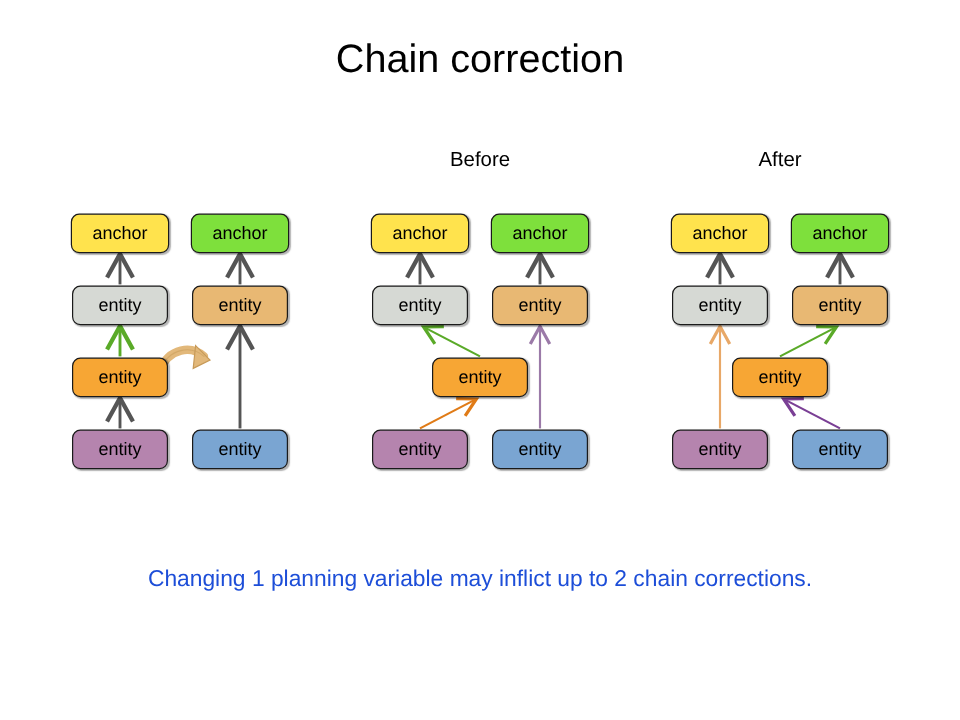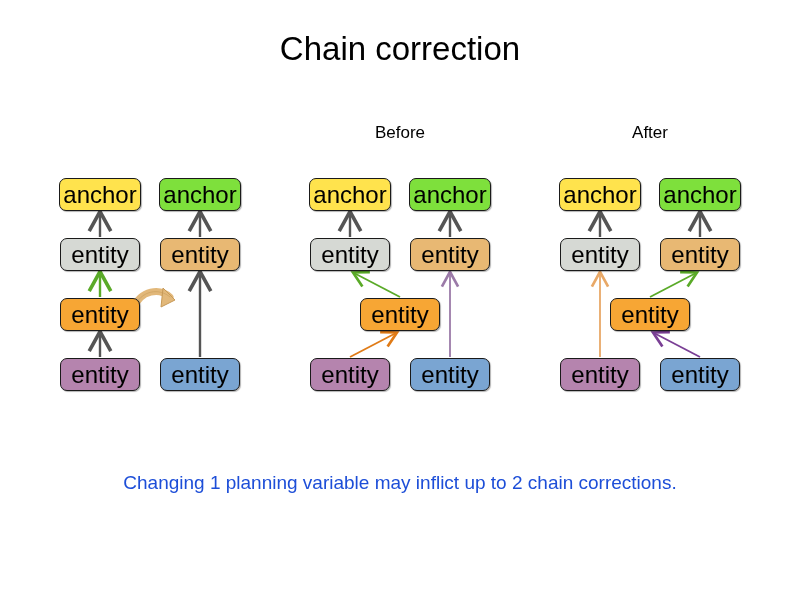--- a/index.html
+++ b/index.html
@@ -54,21 +54,21 @@
   }
   .node {
     position: absolute;
     box-sizing: border-box;
     height: 33px;
     border: 1px solid #1a1a1a;
     border-radius: 7px;
     display: flex;
     align-items: center;
     justify-content: center;
-    font-size: 24px;
+    font-size: 15px;
     line-height: 19px;
     color: #000000;
     box-shadow: 1px 1px 1px rgba(0,0,0,0.30);
     white-space: nowrap;
   }
   .n-anchor-y { background: #ffe34d; }
   .n-anchor-g { background: #7ee03c; }
   .n-grey     { background: #d6d9d4; }
   .n-tan      { background: #e8b873; }
   .n-orange   { background: #f7a634; }

